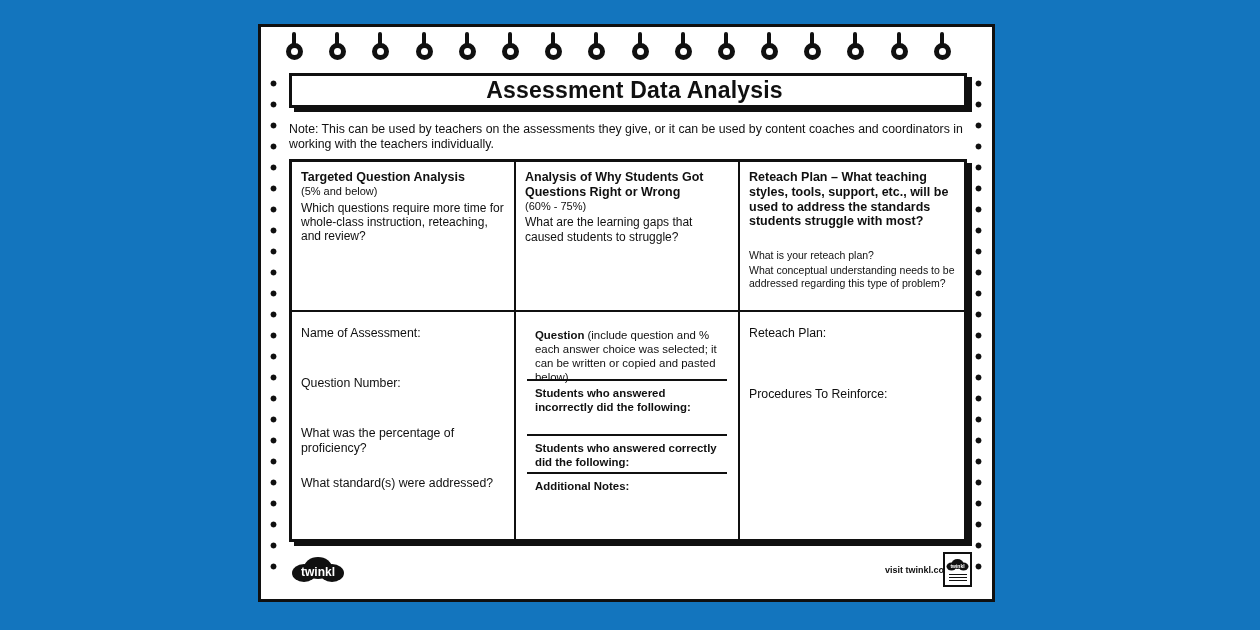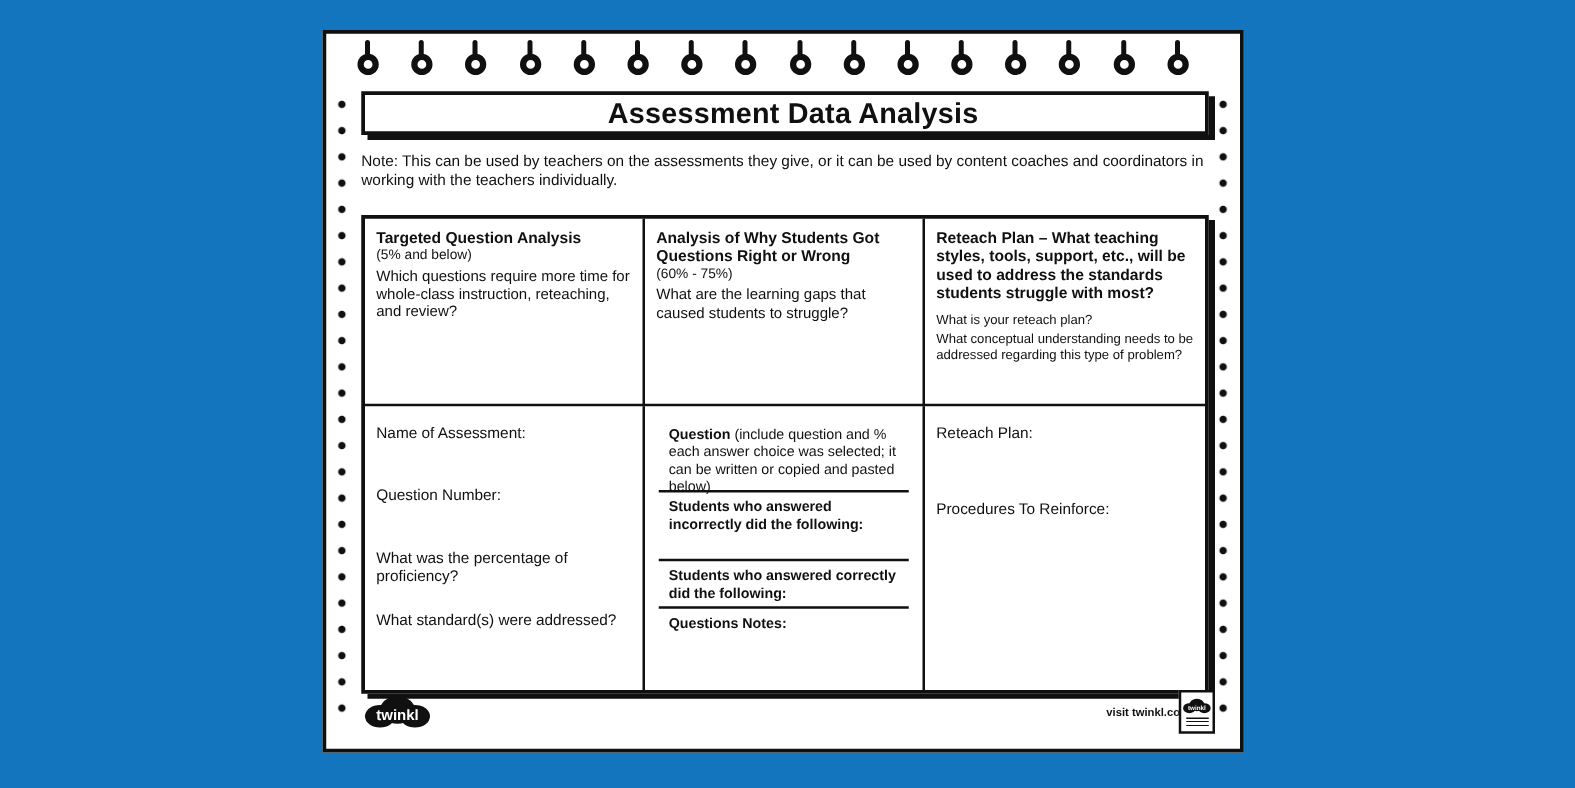--- a/index.html
+++ b/index.html
@@ -31,33 +31,33 @@
     position:absolute; left:28px; top:46px; width:678px; height:35px;
     background:#fff; border:3px solid #101010; box-shadow:5px 4px 0 #101010;
     display:flex; align-items:center; justify-content:center;
   }
   .title-box h1 { font-size:23px; font-weight:bold; color:#101010; letter-spacing:.2px;margin-left:13px; }
 
   .note { position:absolute; left:28px; top:95px; width:684px;
           font-size:12.3px; line-height:1.25; color:#101010; }
 
   .sheet-table {
-    position:absolute; left:28px; top:145px; width:678px; height:383px;
+    position:absolute; left:28px; top:132px; width:678px; height:383px;
     border:3px solid #101010; box-shadow:5px 4px 0 #101010; background:#fff;
     display:grid; grid-template-columns:1fr 1fr 1fr; grid-template-rows:150px 1fr;
   }
   .cell { border-right:2px solid #101010; border-bottom:2px solid #101010;
           padding:8px 9px; color:#101010; overflow:hidden; }
   .cell.last-col { border-right:none; }
   .cell.last-row { border-bottom:none; }
 
   .hd-title { font-size:12.5px; font-weight:bold; line-height:1.18; }
   .hd-sub   { font-size:11px;   line-height:1.25; }
   .hd-desc  { font-size:12px;   line-height:1.2; margin-top:2px; }
-  .hd-desc-sm { font-size:10.5px; line-height:1.3; margin-top:8px; }
+  .hd-desc-sm { font-size:10.5px; line-height:1.3; margin-top:20px; }
 
   .body-col { padding:14px 9px 8px 9px; }
   .body-col .field { height:50px; font-size:12.3px; line-height:1.2; }
   .body-col3 .field { height:61px; font-size:12.3px; font-weight:normal; }
 
   .col2-body { padding:11px; display:flex; flex-direction:column; }
   .sub-row { border-bottom:2px solid #101010; padding:6px 8px;
              font-size:11.4px; line-height:1.22; flex:none; }
   .sub-row .b { font-weight:bold; }
   .sub-row.r1 { height:58px; }
@@ -186,21 +186,21 @@
       <div class="sub-row r1">
         <span class="b">Question</span><span> (include question and % each answer choice was selected; it can be written or copied and pasted below)</span>
       </div>
       <div class="sub-row r2">
         <span class="b">Students who answered incorrectly did the following:</span>
       </div>
       <div class="sub-row r3">
         <span class="b">Students who answered correctly did the following:</span>
       </div>
       <div class="sub-row r4">
-        <span class="b">Questions Notes:</span>
+        <span class="b">Additional Notes:</span>
       </div>
     </div>
 
     <div class="cell last-row last-col body-col body-col3">
       <div class="field">Reteach Plan:</div>
       <div class="field">Procedures To Reinforce:</div>
     </div>
 
   </div>
 

